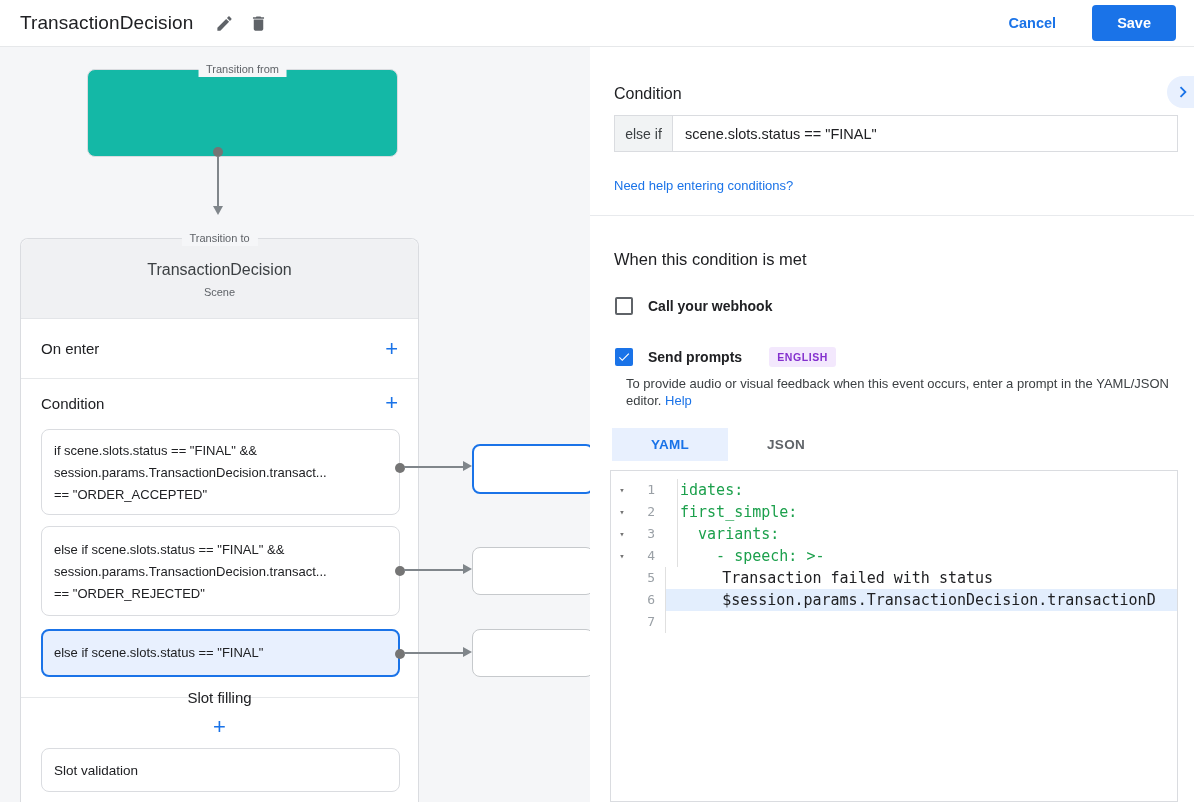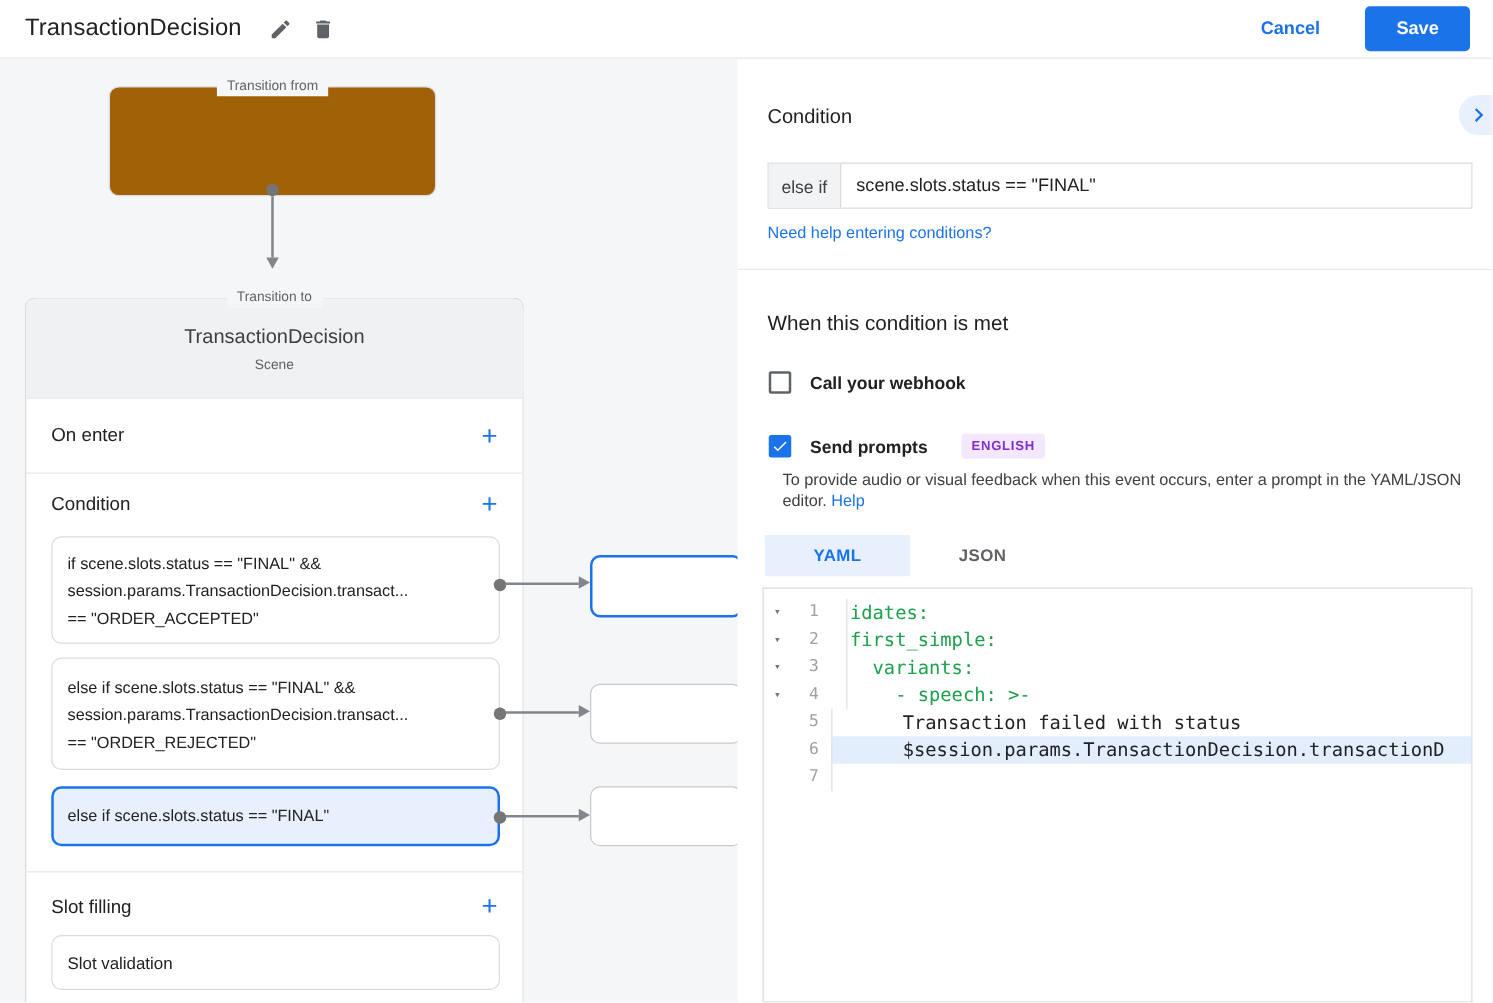--- a/index.html
+++ b/index.html
@@ -13,42 +13,42 @@
   .topbar .title { font-size:19px; color:#202124; letter-spacing:.1px; }
   .icon-btn { width:34px; height:34px; display:flex; align-items:center; justify-content:center; cursor:pointer; border-radius:50%; }
   .icon-btn svg { width:19px; height:19px; fill:#5f6368; }
   .edit-btn { margin-left:14px; }
   .topbar-right { margin-left:auto; display:flex; align-items:center; gap:22px; }
   .cancel-btn { color:#1a73e8; font-size:14.5px; font-weight:600; padding:8px 14px; cursor:pointer; }
   .save-btn { background:#1a73e8; color:#fff; font-size:14.5px; font-weight:600; height:36px;
               padding:0 25px; border:none; border-radius:4px; display:flex; align-items:center; cursor:pointer; }
 
   
-  .tfrom { position:absolute; left:87px; top:69px; width:262px; height:88px; background:#a16207;
+  .tfrom { position:absolute; left:87px; top:69px; width:311px; height:88px; background:#14b8a6;
            border:1px solid #dadce0; border-radius:8px; z-index:2; }
   .legend { position:absolute; top:-8px; left:50%; transform:translateX(-50%); background:#f5f6f8;
             padding:0 8px; font-size:11px; color:#5f6368; white-space:nowrap; line-height:15px; }
   .tfrom-value { text-align:center; margin-top:33px; font-size:15px; color:#202124; }
 
   .conn-dot { position:absolute; width:10px; height:10px; border-radius:50%; background:#757575; z-index:4; }
   .vline { position:absolute; left:217px; top:157px; width:2px; height:49px; background:#80868b; z-index:3; }
   .varrow { position:absolute; left:213px; top:206px; width:0; height:0; z-index:3;
             border-left:5px solid transparent; border-right:5px solid transparent; border-top:9px solid #80868b; }
 
   .tto { position:absolute; left:20px; top:238px; width:399px; height:564px; background:#fff;
          border:1px solid #dadce0; border-bottom:none; border-radius:8px 8px 0 0; z-index:2; }
   .tto-header { height:80px; background:#f0f1f3; border-bottom:1px solid #e3e5e8; border-radius:8px 8px 0 0; text-align:center; }
   .tto-title { padding-top:22px; font-size:16px; color:#3c4043; }
   .tto-sub { margin-top:7px; font-size:11px; color:#5f6368; }
   .sec-row { position:absolute; left:0; width:100%; display:flex; align-items:center; justify-content:space-between; padding:0 20px; }
   .sec-label { font-size:15px; color:#202124; }
   .add-btn { color:#1a73e8; font-size:22px; font-weight:400; line-height:20px; cursor:pointer; }
   .row-onenter { top:80px; height:60px; border-bottom:1px solid #e6e8ea; }
   .row-cond { top:140px; height:48px; }
-  .row-slot { top:462px; height:48px; }
+  .row-slot { top:450px; height:48px;flex-direction:column; }
   .tto-div { position:absolute; left:0; top:458px; width:100%; border-top:1px solid #e6e8ea; }
 
   .cond-card { position:absolute; left:20px; width:359px; background:#fff; border:1px solid #dadce0;
                border-radius:8px; padding:10px 12px; cursor:pointer; }
   .cond-line { font-size:13px; line-height:22px; color:#202124; white-space:nowrap; overflow:hidden; }
   .cond-1 { top:190px; height:86px; }
   .cond-2 { top:287px; height:90px; padding-top:12px; }
   .cond-3 { top:390px; height:48px; background:#e8f0fe; border:2px solid #1a73e8; display:flex; align-items:center; padding:0 11px; }
   .slot-card { position:absolute; left:20px; top:509px; width:359px; height:44px; background:#fff;
                border:1px solid #dadce0; border-radius:8px; display:flex; align-items:center; padding:0 12px;
@@ -62,21 +62,21 @@
   .target-blue { top:444px; height:50px; border:2px solid #1a73e8; }
   .target-g1 { top:547px; height:48px; border:1px solid #c6c9cc; }
   .target-g2 { top:629px; height:48px; border:1px solid #c6c9cc; }
 
   
   .panel { position:absolute; left:590px; top:47px; width:604px; height:755px; background:#fff; z-index:10; }
   .collapse-btn { position:absolute; right:0; top:29px; width:27px; height:32px; background:#e8f0fe;
                   border-radius:16px 0 0 16px; display:flex; align-items:center; cursor:pointer; }
   .collapse-btn svg { width:22px; height:22px; fill:#1a73e8; margin-left:5px; }
   .panel-title { position:absolute; left:24px; top:38px; font-size:16px; color:#202124; }
-  .cond-input-row { position:absolute; left:24px; top:83px; width:564px; height:37px;
+  .cond-input-row { position:absolute; left:24px; top:68px; width:564px; height:37px;
                     border:1px solid #dadce0; display:flex; align-items:stretch; background:#fff; }
   .cond-prefix { width:58px; background:#f1f3f4; border-right:1px solid #dadce0; display:flex;
                  align-items:center; justify-content:center; font-size:14px; color:#3c4043; }
   .cond-value { flex:1; border:none; outline:none; padding:0 12px; font-size:14.5px; color:#202124;
                 font-family:"Liberation Sans","DejaVu Sans",sans-serif; background:transparent; }
   .help-link { position:absolute; left:24px; top:131px; font-size:13px; color:#1a73e8; cursor:pointer; }
   .panel-div { position:absolute; left:0; top:168px; width:100%; border-top:1px solid #e8eaed; }
   .when-title { position:absolute; left:24px; top:203px; font-size:16.5px; color:#202124; }
 
   .check-row { position:absolute; left:25px; display:flex; align-items:center; gap:15px; }

